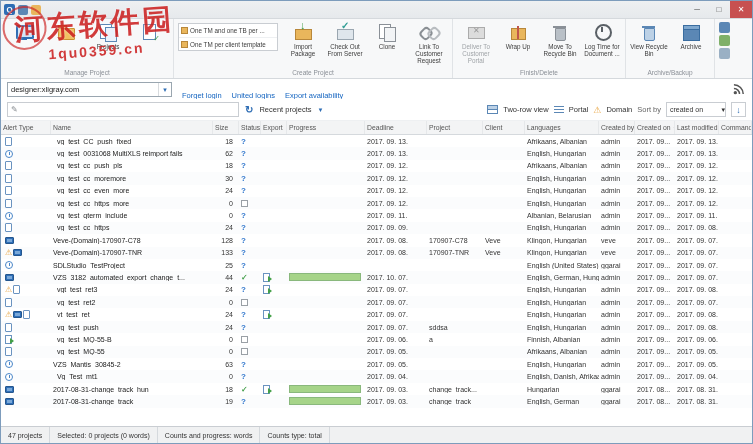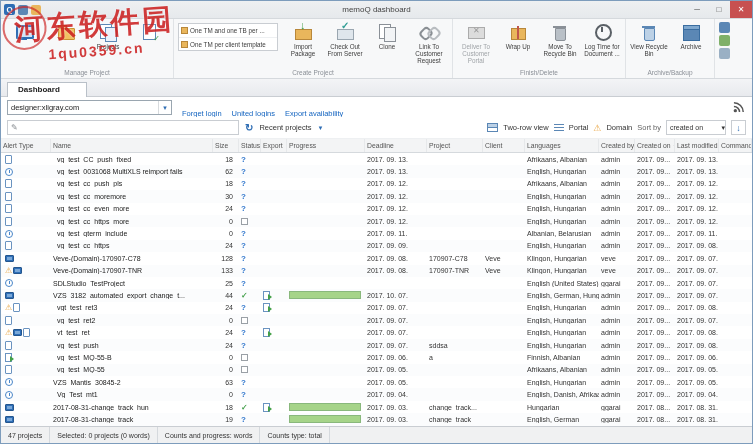--- a/index.html
+++ b/index.html
@@ -148,21 +148,20 @@
 <body>
 
 <div class="window">
 
   <div class="titlebar">
     <div class="tb-left">
       <span class="appicon">Q</span>
       <span class="qicon q1"></span>
       <span class="qicon q2"></span>
     </div>
-    <div class="tb-title">memoQ dashboard</div>
     <div class="tb-controls">
       <span class="wbtn">─</span>
       <span class="wbtn">□</span>
       <span class="wbtn close">✕</span>
     </div>
   </div>
 
   <div class="ribbon">
 
     <div class="rgroup">
@@ -255,23 +254,20 @@
       <div class="rgl">Archive/Backup</div>
     </div>
 
     <div class="rrail">
       <span class="srail s1"></span>
       <span class="srail s2"></span>
       <span class="srail s3"></span>
     </div>
   </div>
 
-  <div class="tabrow">
-    <div class="tab">Dashboard</div>
-  </div>
 
   <div class="serverrow">
     <div class="combo">
       <span class="ctext">designer:xligray.com</span>
       <span class="carrow">▾</span>
     </div>
     <span class="link">Forget login</span>
     <span class="link">United logins</span>
     <span class="link">Export availability</span>
     <span class="sigicon">

